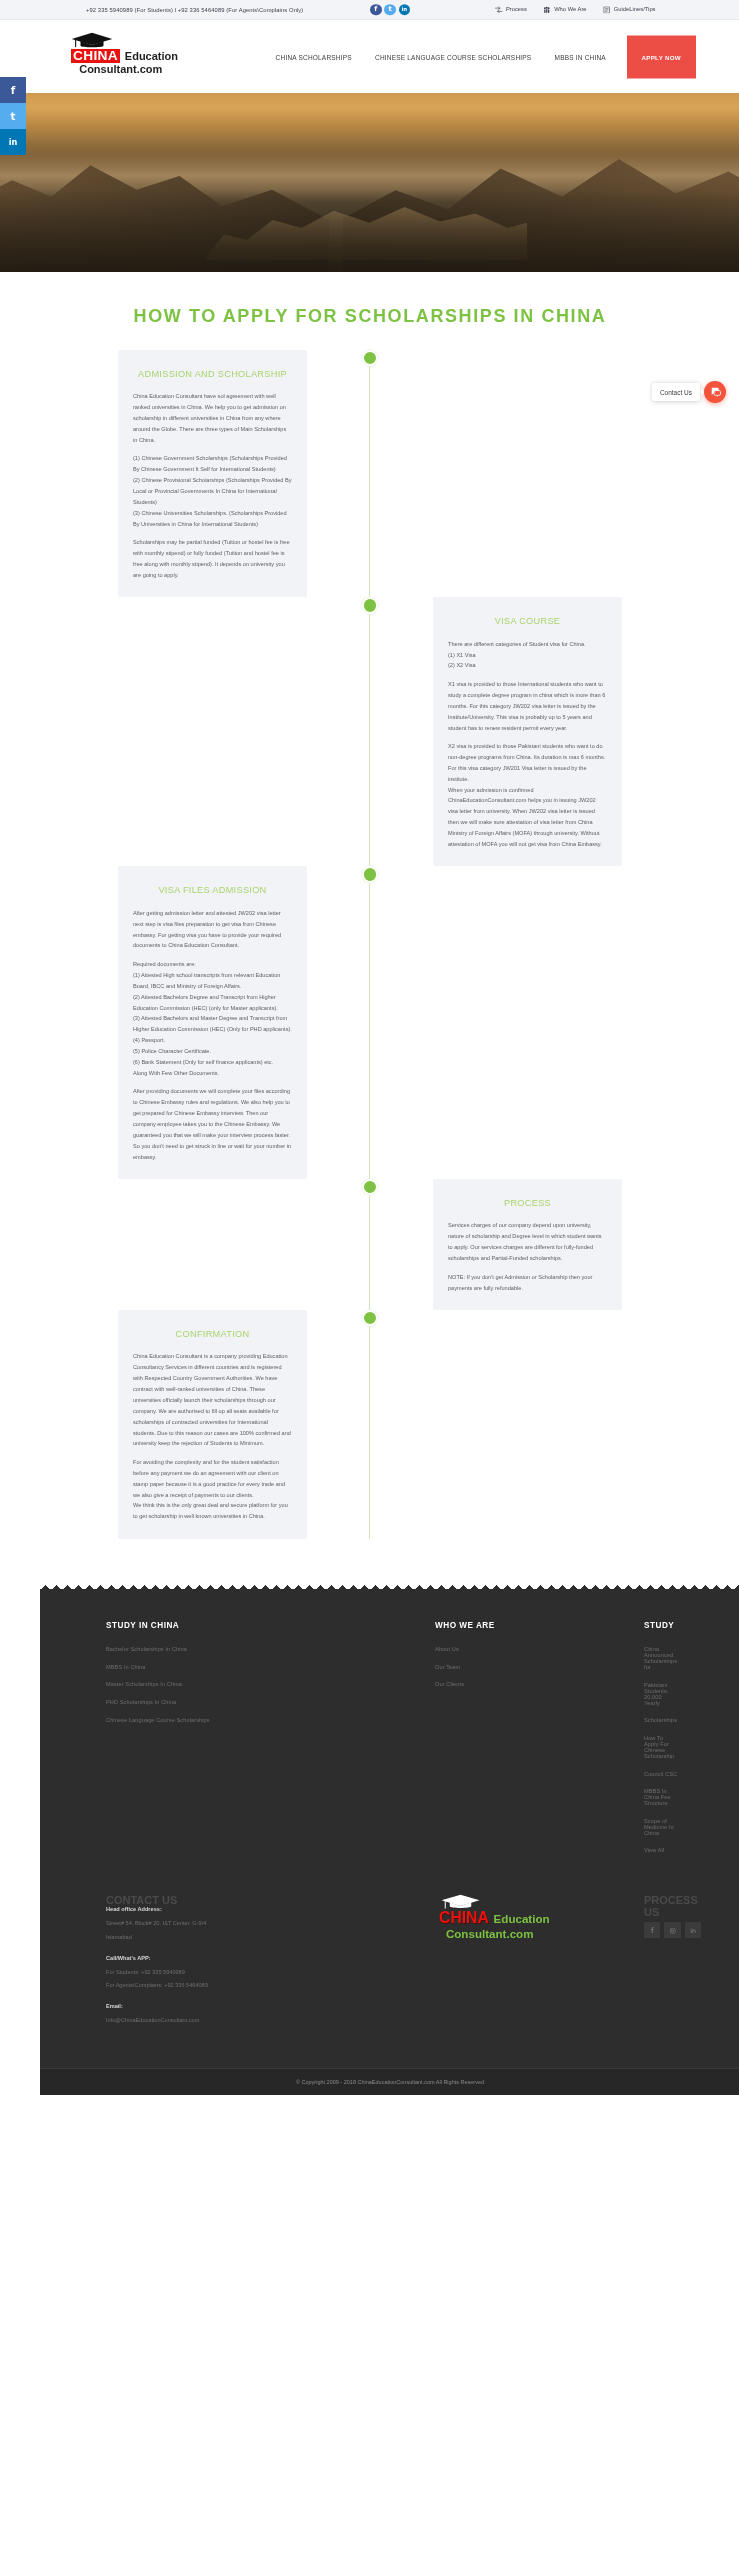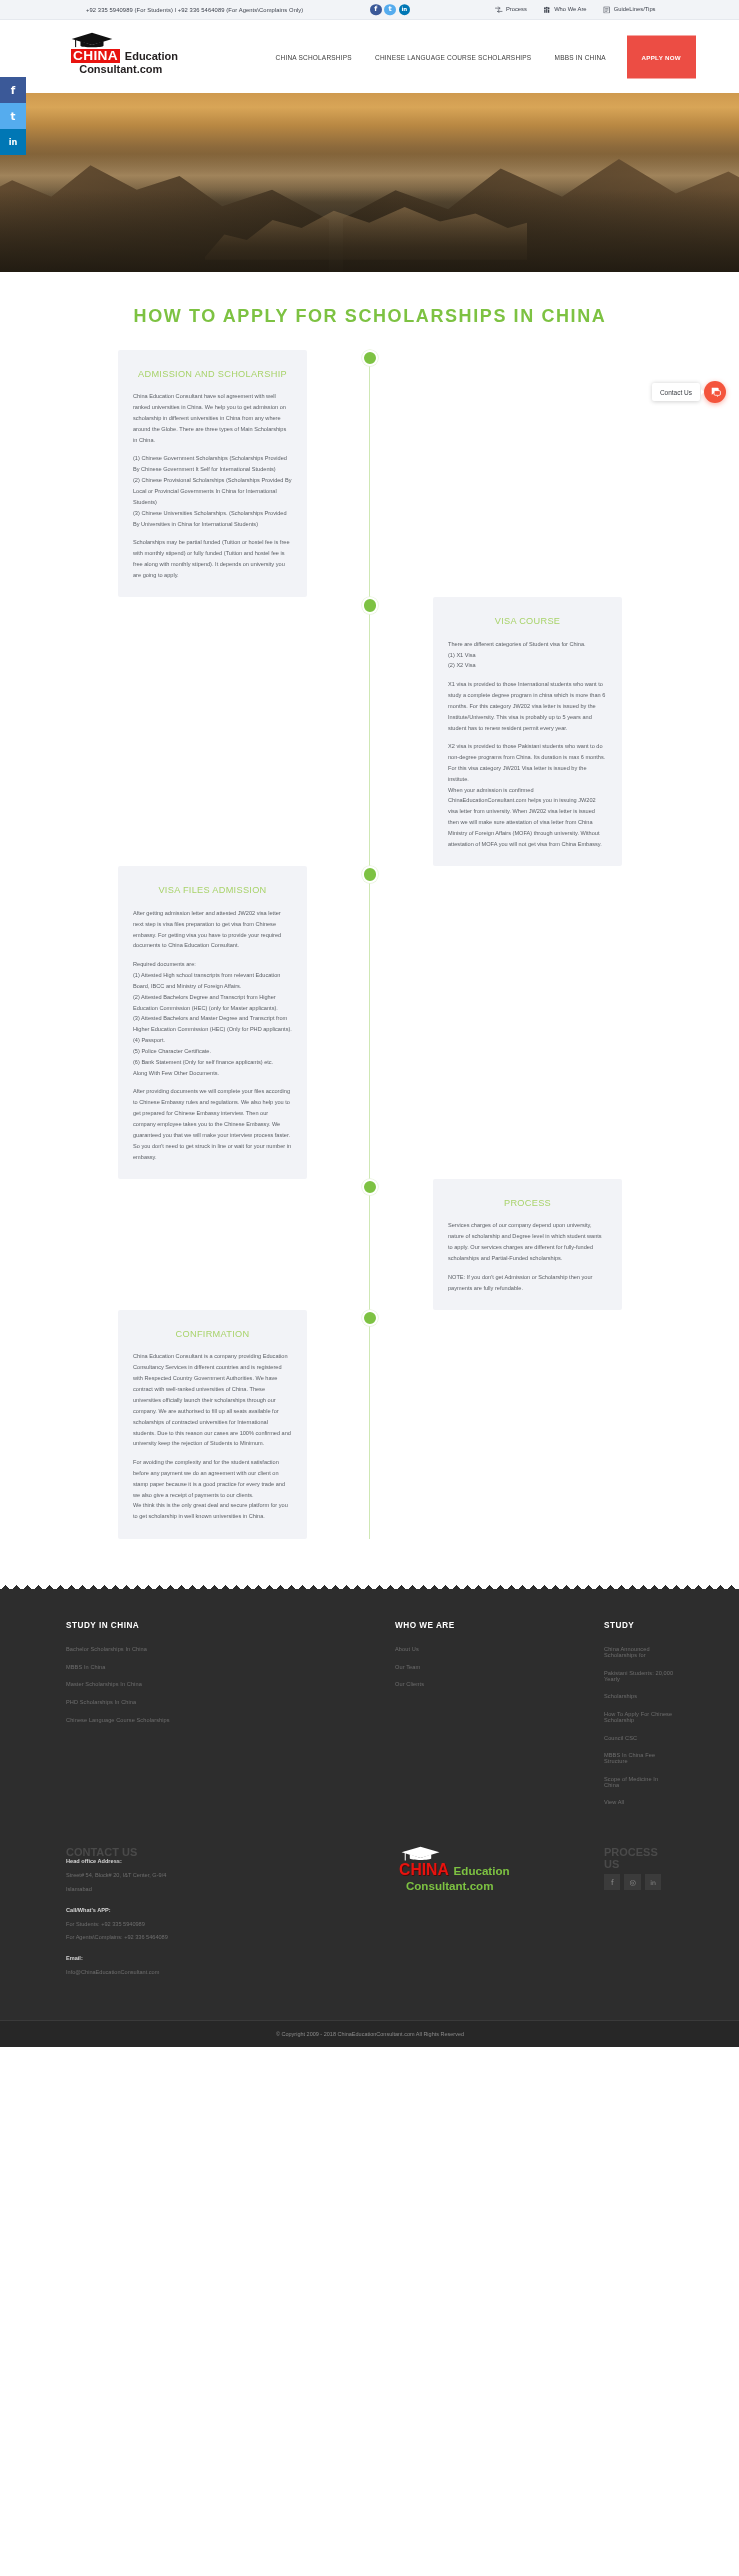--- a/index.html
+++ b/index.html
@@ -167,21 +167,21 @@
     border-top:3.4px solid transparent; border-bottom:3.4px solid transparent;
     border-left:3.4px solid #fff;
   }
   .cw-btn {
     width:22px; height:22px; border-radius:50%; background:#f4543c;
     display:flex; align-items:center; justify-content:center;
     box-shadow:0 1.4px 4.8px rgba(244,84,60,.45);
   }
 
   
-  .footer-wrap { position:relative; background:#2d2d2d; padding-top:31.5px; }
+  .footer-wrap { position:relative; background:#2d2d2d; padding-top:31.5px;margin-left:40px; }
   .zigzag {
     position:absolute; top:0; left:0; right:0; height:9.6px; background:#fff;
     -webkit-mask-image:
       linear-gradient(135deg,#000 50%, transparent 50%),
       linear-gradient(225deg,#000 50%, transparent 50%);
     -webkit-mask-size:11px 11px; -webkit-mask-repeat:repeat-x;
     -webkit-mask-position:0 0, 0 0;
     mask-image:
       linear-gradient(135deg,#000 50%, transparent 50%),
       linear-gradient(225deg,#000 50%, transparent 50%);

